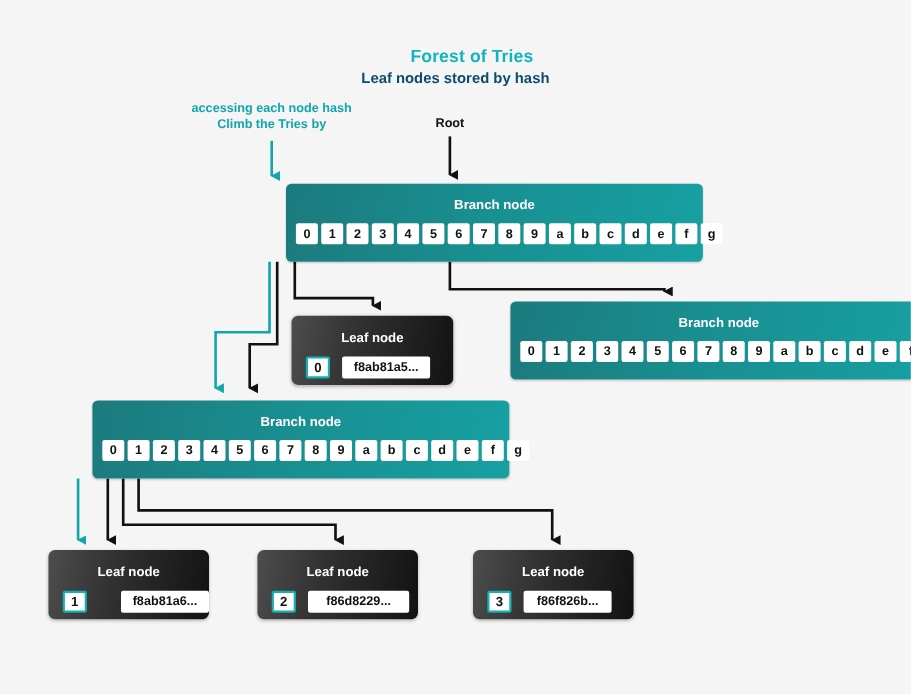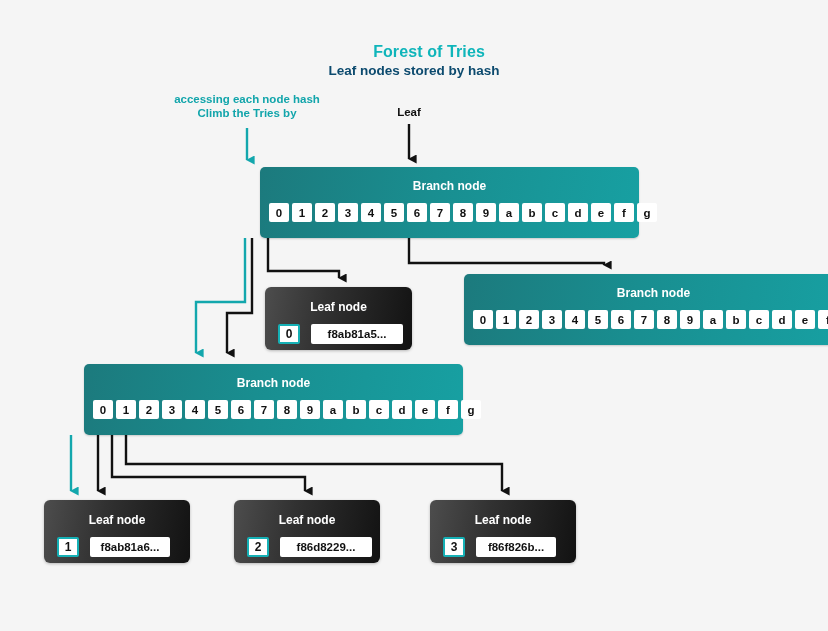--- a/index.html
+++ b/index.html
@@ -116,21 +116,21 @@
 
   <div class="title" style="top:43px;">Forest of Tries</div>
   <div class="subtitle" style="top:63px;">Leaf nodes stored by hash</div>
 
   <div class="annot teal" style="left:147px;top:92px;width:200px;">
     <div>accessing each node hash</div>
     <div>Climb the Tries by</div>
   </div>
 
   <div class="annot black" style="left:369px;top:105px;width:80px;">
-    <div>Leaf</div>
+    <div>Root</div>
   </div>
 
   <div class="branch" style="left:220px;top:167px;width:379px;height:71px;">
     <div class="node-label">Branch node</div>
     <div class="cells">
       <div class="cell">0</div>
       <div class="cell">1</div>
       <div class="cell">2</div>
       <div class="cell">3</div>
       <div class="cell">4</div>
@@ -146,21 +146,21 @@
       <div class="cell">e</div>
       <div class="cell">f</div>
       <div class="cell">g</div>
     </div>
   </div>
 
   <div class="leaf" style="left:265px;top:287px;width:147px;height:63px;">
     <div class="node-label">Leaf node</div>
     <div class="row">
       <div class="idx">0</div>
-      <div class="hash" style="width:92px;">f8ab81a5...</div>
+      <div class="hash" style="width:80px;">f8ab81a5...</div>
     </div>
   </div>
 
   <div class="branch" style="left:424px;top:274px;width:379px;height:71px;">
     <div class="node-label">Branch node</div>
     <div class="cells">
       <div class="cell">0</div>
       <div class="cell">1</div>
       <div class="cell">2</div>
       <div class="cell">3</div>
@@ -200,21 +200,21 @@
       <div class="cell">e</div>
       <div class="cell">f</div>
       <div class="cell">g</div>
     </div>
   </div>
 
   <div class="leaf" style="left:44px;top:500px;width:146px;height:63px;">
     <div class="node-label">Leaf node</div>
     <div class="row">
       <div class="idx">1</div>
-      <div class="hash" style="width:80px;">f8ab81a6...</div>
+      <div class="hash" style="width:80px;margin-left:20px;">f8ab81a6...</div>
     </div>
   </div>
 
   <div class="leaf" style="left:234px;top:500px;width:146px;height:63px;">
     <div class="node-label">Leaf node</div>
     <div class="row">
       <div class="idx">2</div>
       <div class="hash" style="width:92px;">f86d8229...</div>
     </div>
   </div>

